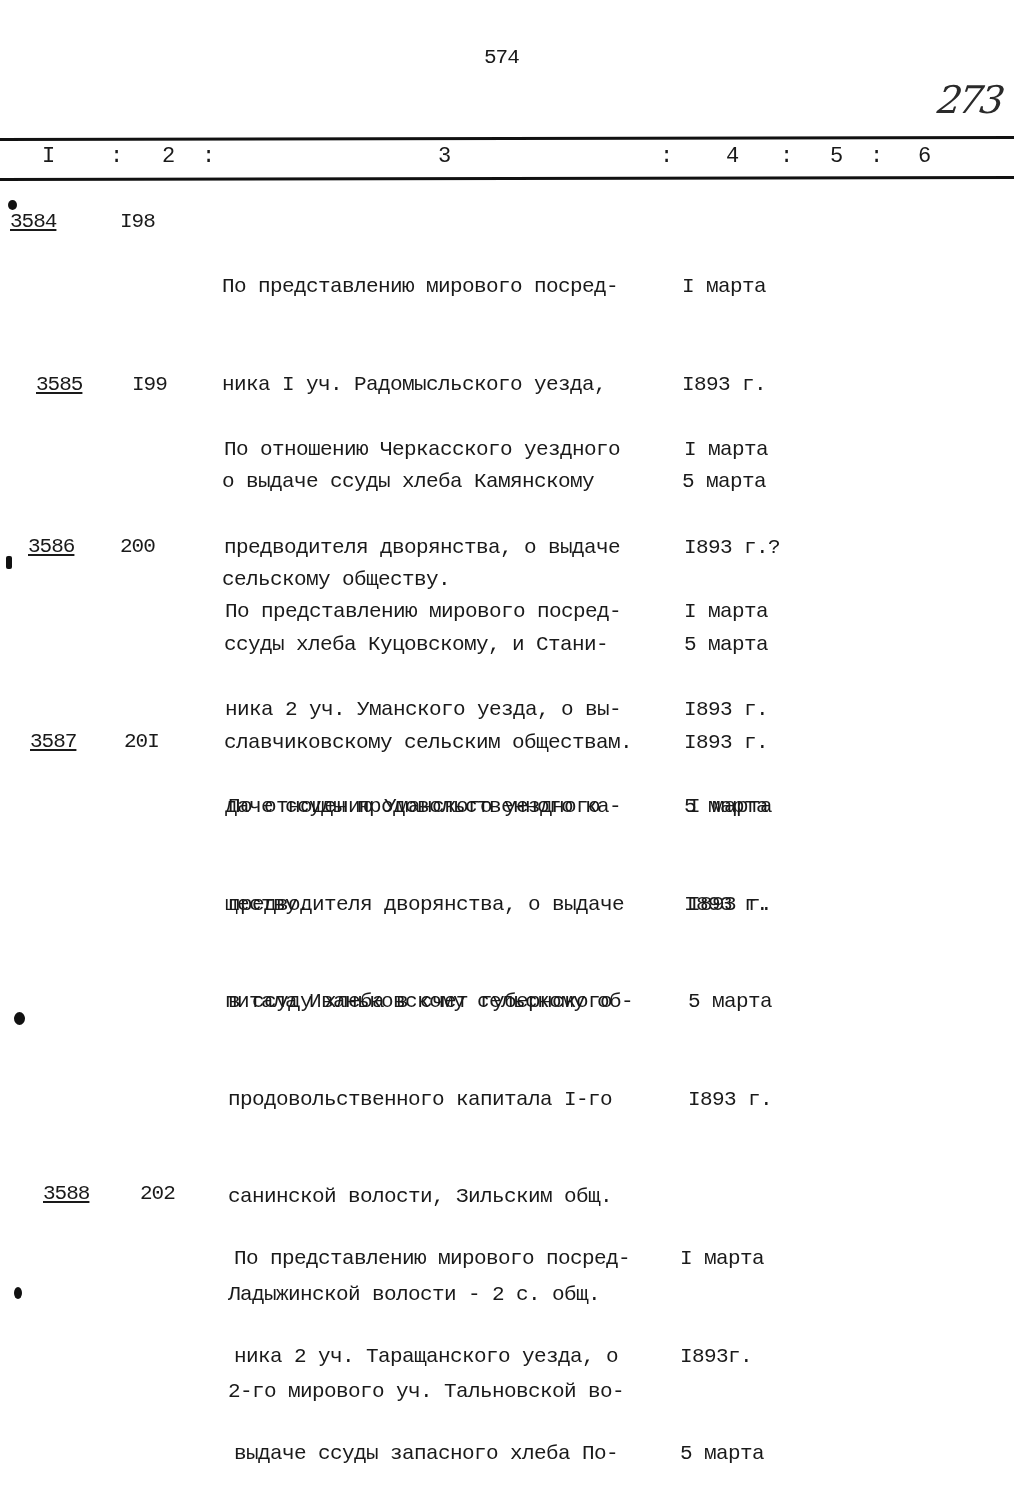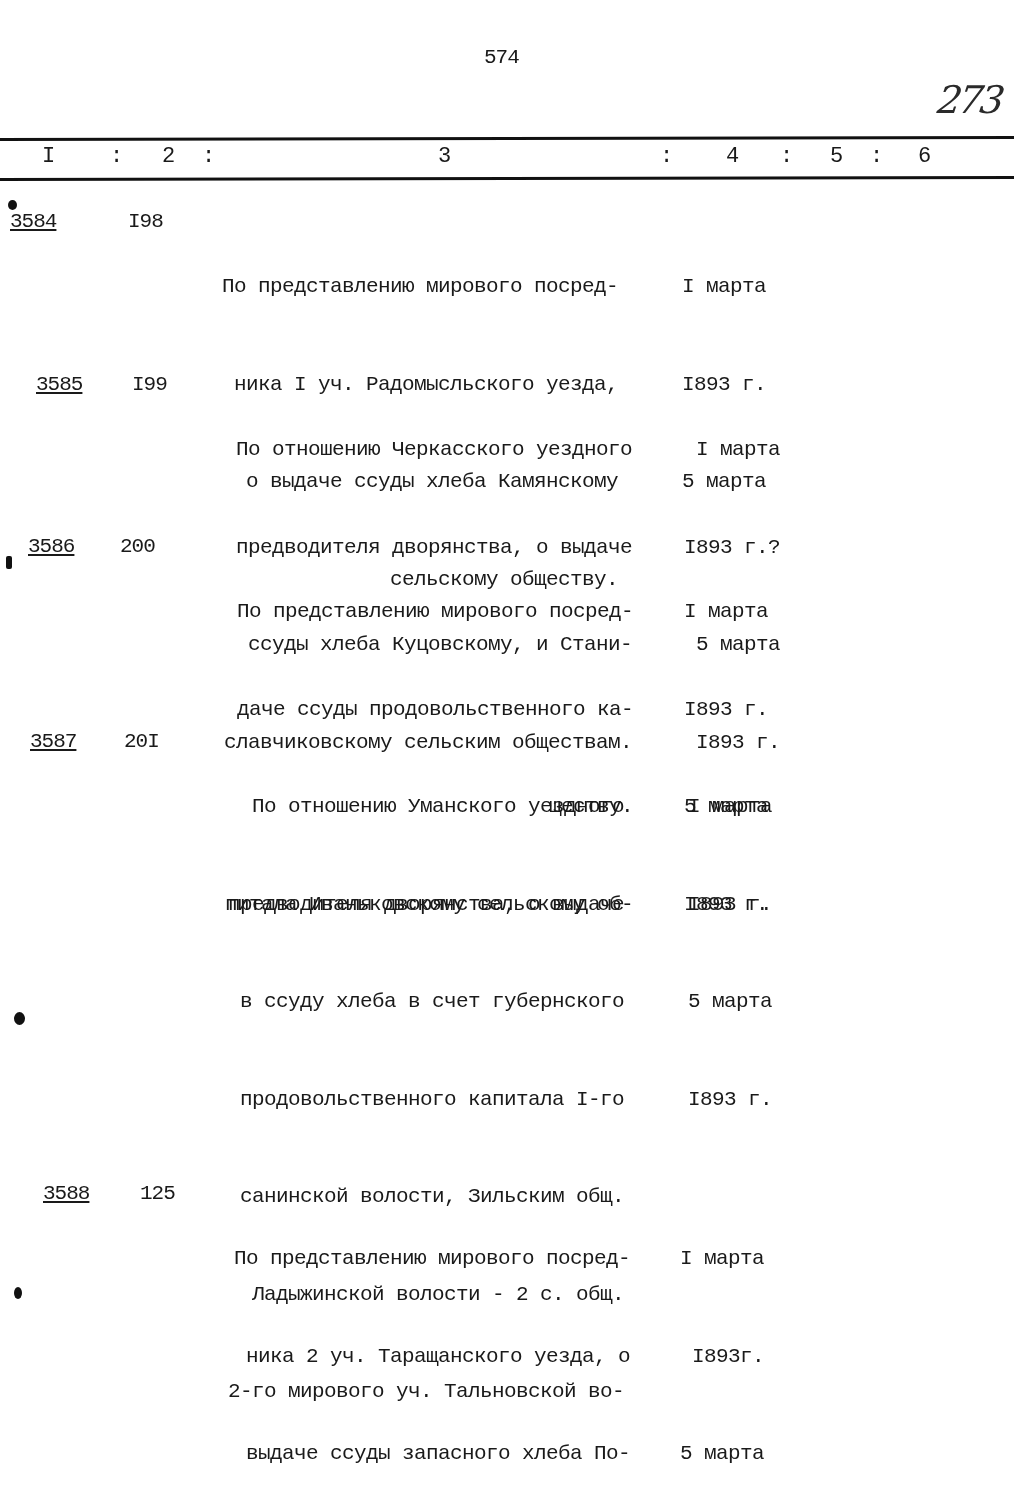--- a/index.html
+++ b/index.html
@@ -63,21 +63,21 @@
     }
     .entry .col1, .entry .col2, .entry .col3, .entry .col4 {
       position: absolute;
       top: 0;
       white-space: pre;
     }
     .entry .col1 { letter-spacing: -1px; text-decoration: underline; }
     .entry .col2 { letter-spacing: -1px; }
     .entry .col3 { letter-spacing: -0.6px; }
     .entry .col4 { letter-spacing: -0.6px; }
-    .line { display: block; height: 32.5px; text-align: right; }
+    .line { display: block; height: 32.5px; }
     .speck {
       position: absolute;
       background: #111;
       border-radius: 50%;
     }
   </style>
 </head>
 <body>
 
 <div class="page-number">574</div>
@@ -94,21 +94,21 @@
   <span style="left:726px">4</span>
   <span style="left:780px">:</span>
   <span style="left:830px">5</span>
   <span style="left:870px">:</span>
   <span style="left:918px">6</span>
 </div>
 <div class="rule bottom"></div>
 
 <div class="entry" style="top:206px">
   <span class="col1" style="left:10px">3584</span>
-  <span class="col2" style="left:128px">I98</span>
+  <span class="col2" style="left:120px">I98</span>
   <span class="col3" style="left:222px">
     <span class="line">По представлению мирового посред-</span>
     <span class="line">ника I уч. Радомысльского уезда,</span>
     <span class="line">о выдаче ссуды хлеба Камянскому</span>
     <span class="line">сельскому обществу.</span>
   </span>
   <span class="col4" style="left:682px">
     <span class="line">I марта</span>
     <span class="line">I893 г.</span>
     <span class="line">5 марта</span>
@@ -130,20 +130,21 @@
     <span class="line">5 марта</span>
     <span class="line">I893 г.</span>
   </span>
 </div>
 
 <div class="entry" style="top:531px">
   <span class="col1" style="left:28px">3586</span>
   <span class="col2" style="left:120px">200</span>
   <span class="col3" style="left:225px">
     <span class="line">По представлению мирового посред-</span>
+    <span class="line">ника 2 уч. Уманского уезда, о вы-</span>
     <span class="line">даче ссуды продовольственного ка-</span>
     <span class="line">ществу.</span>
     <span class="line">питала Иваньковскому сельскому об-</span>
   </span>
   <span class="col4" style="left:684px">
     <span class="line">I марта</span>
     <span class="line">I893 г.</span>
     <span class="line">5 марта</span>
     <span class="line">I893 г.</span>
   </span>
@@ -169,21 +170,21 @@
   <span class="col4" style="left:688px">
     <span class="line">I марта</span>
     <span class="line">I893 г.</span>
     <span class="line">5 марта</span>
     <span class="line">I893 г.</span>
   </span>
 </div>
 
 <div class="entry" style="top:1178px">
   <span class="col1" style="left:43px">3588</span>
-  <span class="col2" style="left:140px">125</span>
+  <span class="col2" style="left:140px">202</span>
   <span class="col3" style="left:234px">
     <span class="line">По представлению мирового посред-</span>
     <span class="line">ника 2 уч. Таращанского уезда, о</span>
     <span class="line">выдаче ссуды запасного хлеба По-</span>
     
     
   </span>
   <span class="col4" style="left:680px">
     <span class="line">I марта</span>
     <span class="line">I893г.</span>

